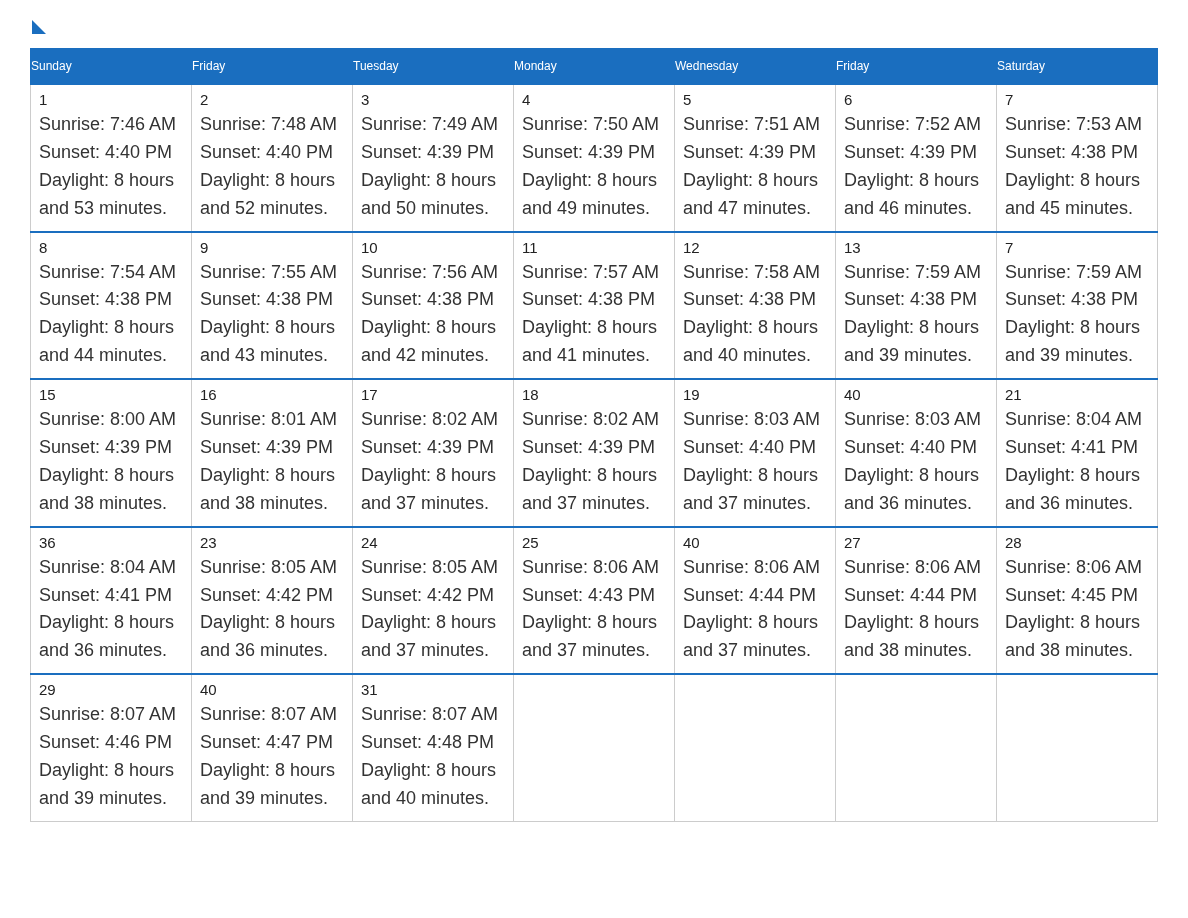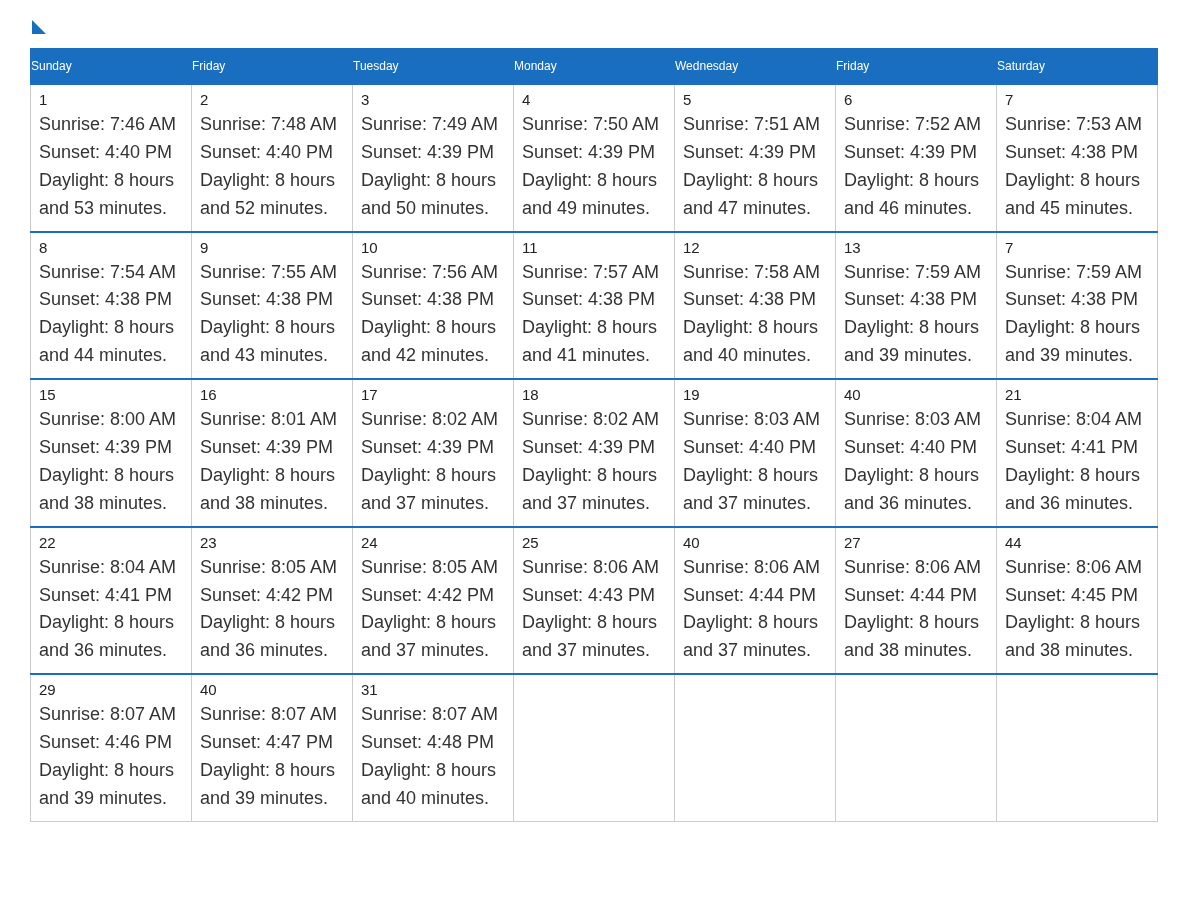--- a/index.html
+++ b/index.html
@@ -217,21 +217,21 @@
           <span class="day-number">40</span>
 <div class="day-info">Sunrise: 8:03 AM<br>Sunset: 4:40 PM<br>Daylight: 8 hours and 36 minutes.</div>
         </td>
         <td>
           <span class="day-number">21</span>
 <div class="day-info">Sunrise: 8:04 AM<br>Sunset: 4:41 PM<br>Daylight: 8 hours and 36 minutes.</div>
         </td>
       </tr>
       <tr>
         <td>
-          <span class="day-number">22</span>
+          <span class="day-number">36</span>
 <div class="day-info">Sunrise: 8:04 AM<br>Sunset: 4:41 PM<br>Daylight: 8 hours and 36 minutes.</div>
         </td>
         <td>
           <span class="day-number">23</span>
 <div class="day-info">Sunrise: 8:05 AM<br>Sunset: 4:42 PM<br>Daylight: 8 hours and 36 minutes.</div>
         </td>
         <td>
           <span class="day-number">24</span>
 <div class="day-info">Sunrise: 8:05 AM<br>Sunset: 4:42 PM<br>Daylight: 8 hours and 37 minutes.</div>
         </td>
@@ -241,21 +241,21 @@
         </td>
         <td>
           <span class="day-number">40</span>
 <div class="day-info">Sunrise: 8:06 AM<br>Sunset: 4:44 PM<br>Daylight: 8 hours and 37 minutes.</div>
         </td>
         <td>
           <span class="day-number">27</span>
 <div class="day-info">Sunrise: 8:06 AM<br>Sunset: 4:44 PM<br>Daylight: 8 hours and 38 minutes.</div>
         </td>
         <td>
-          <span class="day-number">44</span>
+          <span class="day-number">28</span>
 <div class="day-info">Sunrise: 8:06 AM<br>Sunset: 4:45 PM<br>Daylight: 8 hours and 38 minutes.</div>
         </td>
       </tr>
       <tr>
         <td>
           <span class="day-number">29</span>
 <div class="day-info">Sunrise: 8:07 AM<br>Sunset: 4:46 PM<br>Daylight: 8 hours and 39 minutes.</div>
         </td>
         <td>
           <span class="day-number">40</span>

